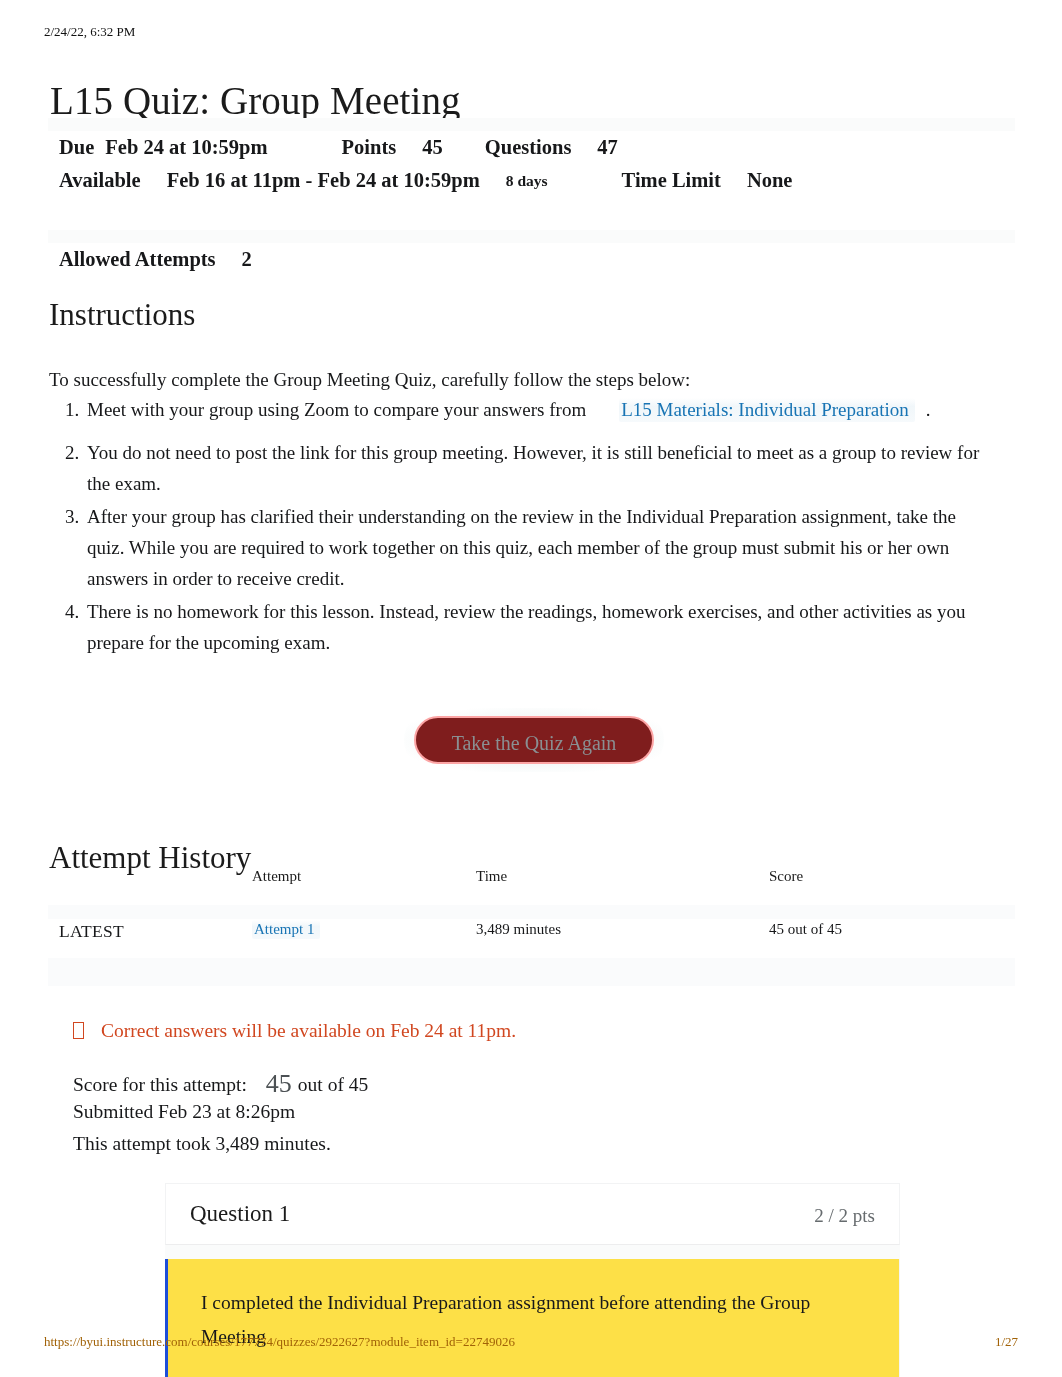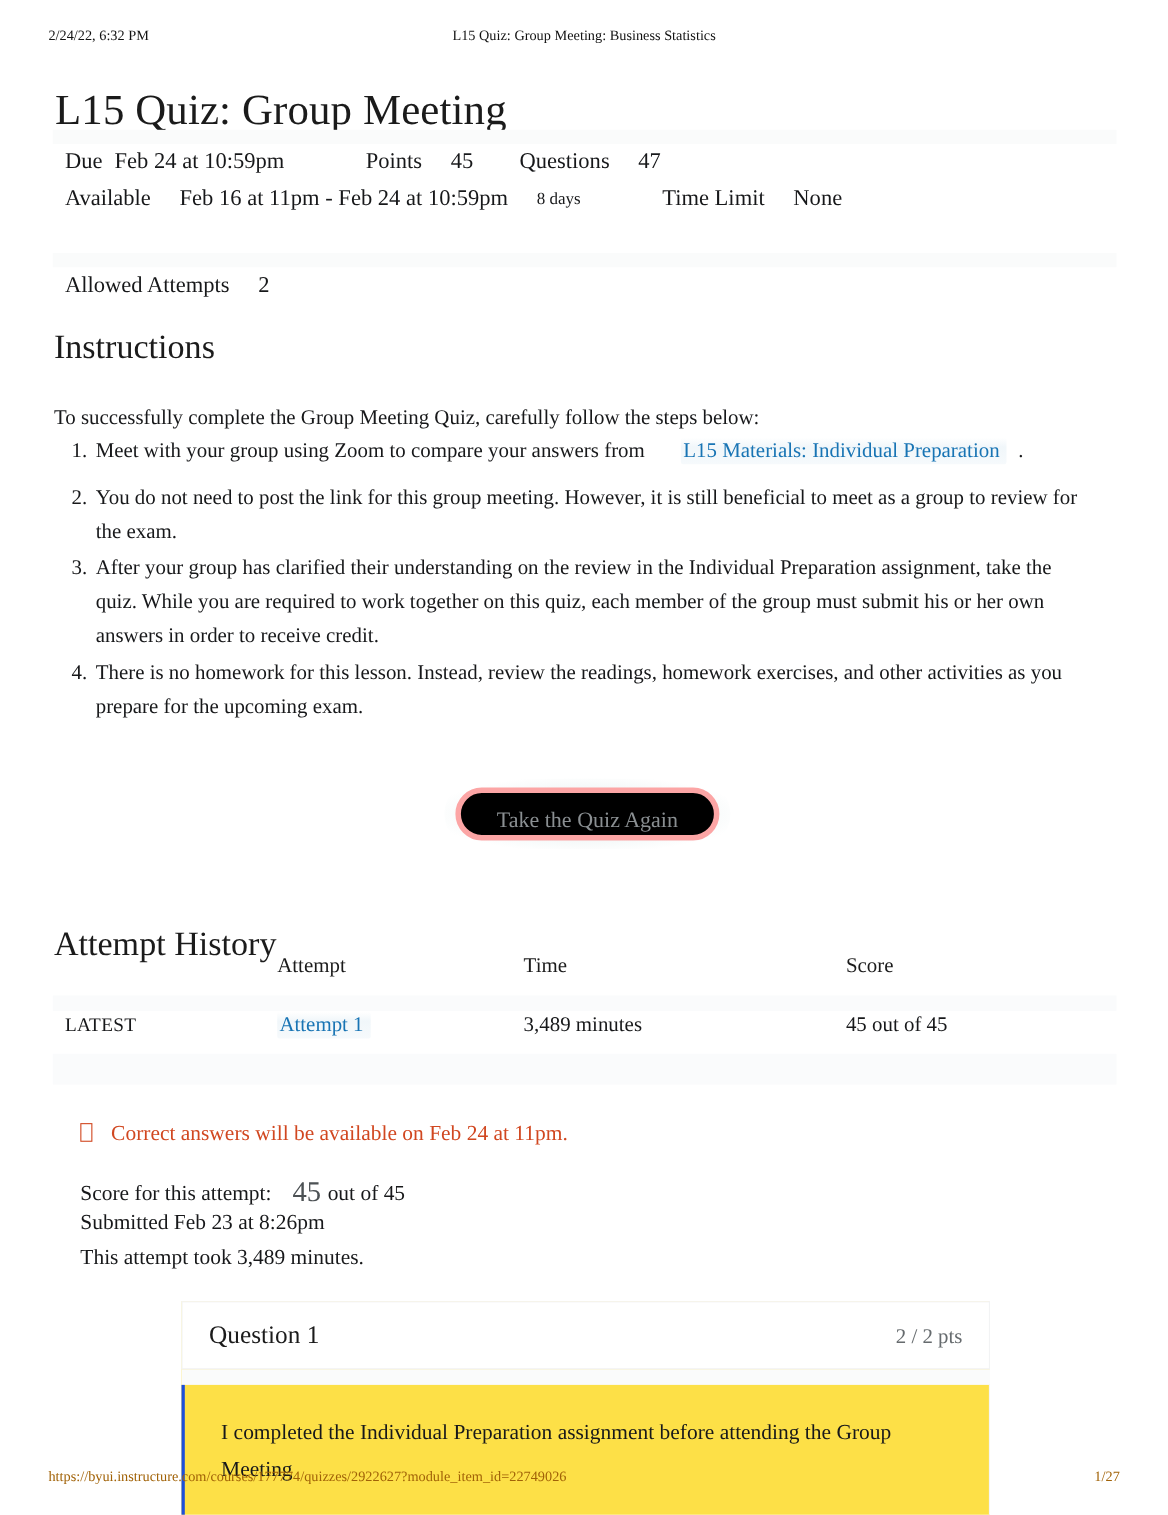--- a/index.html
+++ b/index.html
@@ -75,21 +75,21 @@
     position: absolute;
     left: 11px;
     font-size: 20.5px;
     white-space: nowrap;
     color: #17181a;
   }
   .meta-line.l1 { top: 18px; }
   .meta-line.l2 { top: 51px; }
   .meta-line.l3 { top: 86px; margin-top: 44px; }
 
-  .mi { display: inline-block; }
+  .mi { display: inline-block; font-weight: bold; }
   .mi-label { }
   .mi-val { }
   .sp-sm { display: inline-block; width: 11px; }
   .sp-md { display: inline-block; width: 26px; }
   .sp-lg { display: inline-block; width: 74px; }
   .sp-xl { display: inline-block; width: 42px; }
   .small-note {
     font-size: 15.5px;
     vertical-align: 1px;
   }
@@ -161,23 +161,23 @@
     height: 64px;
     border-radius: 32px;
     background: radial-gradient(ellipse at 50% 50%, rgba(233,241,241,0.95) 0%, rgba(242,247,247,0.75) 55%, rgba(255,255,255,0) 78%);
   }
   .btn-retake {
     position: absolute;
     left: 10px;
     top: 8px;
     width: 240px;
     height: 48px;
-    border: 5px solid #fca5a5;
+    border: 2px solid #fca5a5;
     border-radius: 26px;
-    background: #000000;
+    background: #7f1d1d;
     color: #8a8f92;
     font-family: "Liberation Serif", "DejaVu Serif", serif;
     font-size: 20px;
     line-height: 48px;
     text-align: center;
     white-space: nowrap;
     box-sizing: border-box;
   }
 
   
@@ -192,21 +192,21 @@
     position: absolute;
     left: 0;
     width: 967px;
     background: #fafbfc;
   }
   .at-band.b1 { top: 37px; height: 14px; }
   .at-band.b2 { top: 90px; height: 28px; }
 
   .at-cell {
     position: absolute;
-    font-size: 19px;
+    font-size: 15px;
     white-space: nowrap;
     color: #17181a;
   }
   .at-head { top: 0px; color: #1b1b1b; }
   .at-row  { top: 53px; }
 
   .col-latest  { left: 11px; }
   .col-attempt { left: 204px; }
   .col-time    { left: 428px; }
   .col-score   { left: 721px; }
@@ -332,21 +332,20 @@
     right: 44px;
     top: 0;
     white-space: nowrap;
   }
 </style>
 </head>
 <body>
 
 <div class="print-header">
   <span class="ph-date">2/24/22, 6:32 PM</span>
-  <span class="ph-title">L15 Quiz: Group Meeting: Business Statistics</span>
 </div>
 
 <h1 class="page-title">L15 Quiz: Group Meeting</h1>
 
 <div class="meta-box">
   <div class="band top"></div>
   <div class="band bottom"></div>
 
   <div class="meta-line l1">
     <span class="mi mi-label">Due</span><span class="sp-sm"></span><span class="mi mi-val">Feb 24 at 10:59pm</span><span class="sp-lg"></span><span class="mi mi-label">Points</span><span class="sp-md"></span><span class="mi mi-val">45</span><span class="sp-xl"></span><span class="mi mi-label">Questions</span><span class="sp-md"></span><span class="mi mi-val">47</span>

